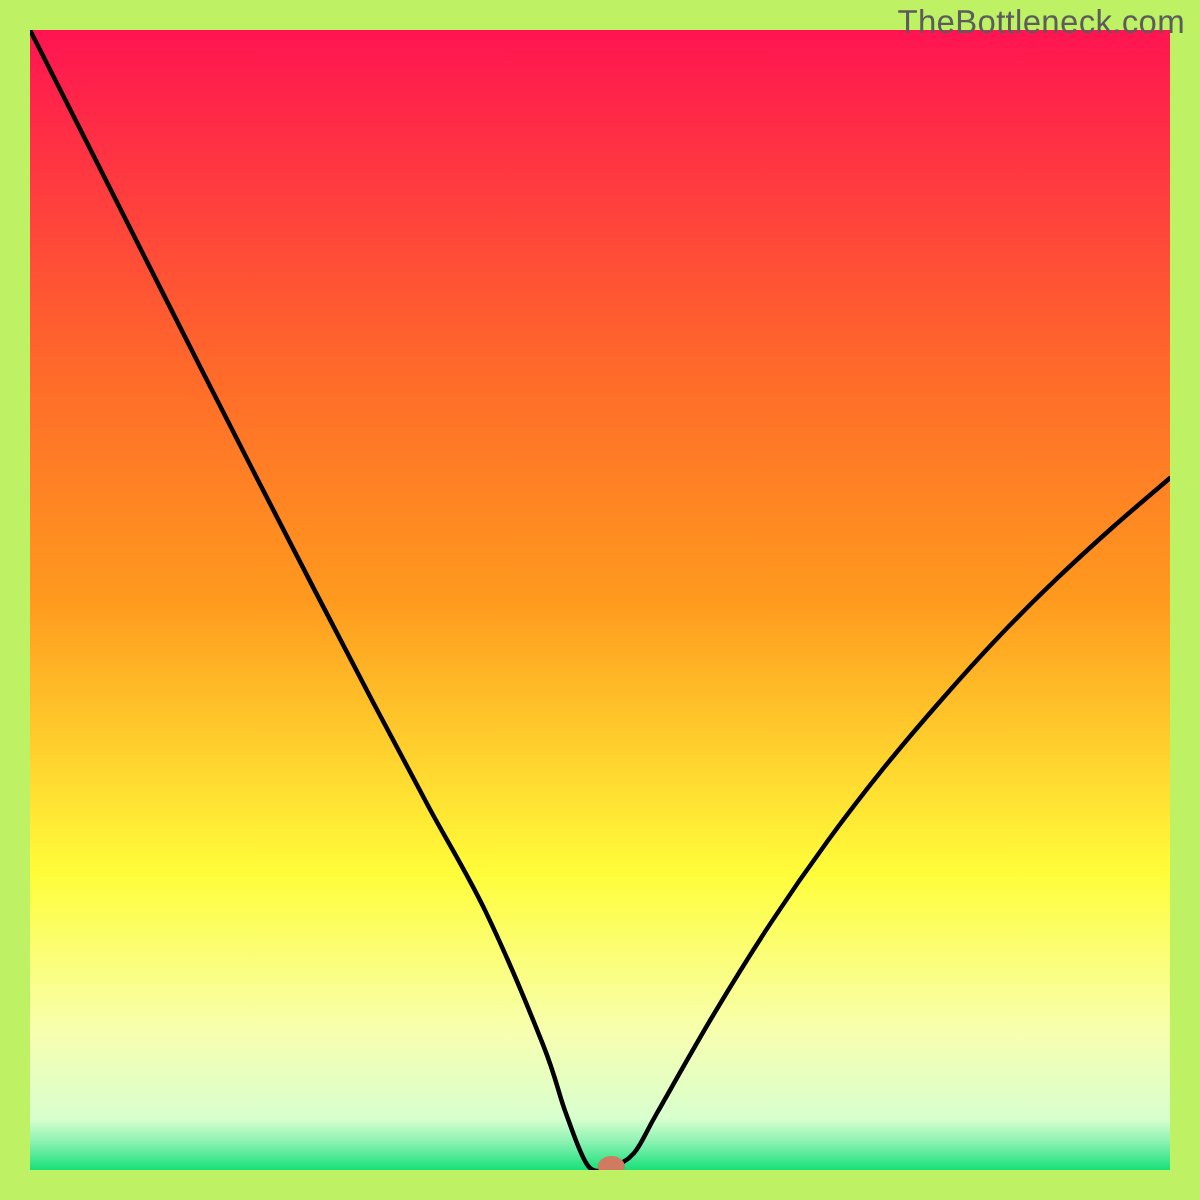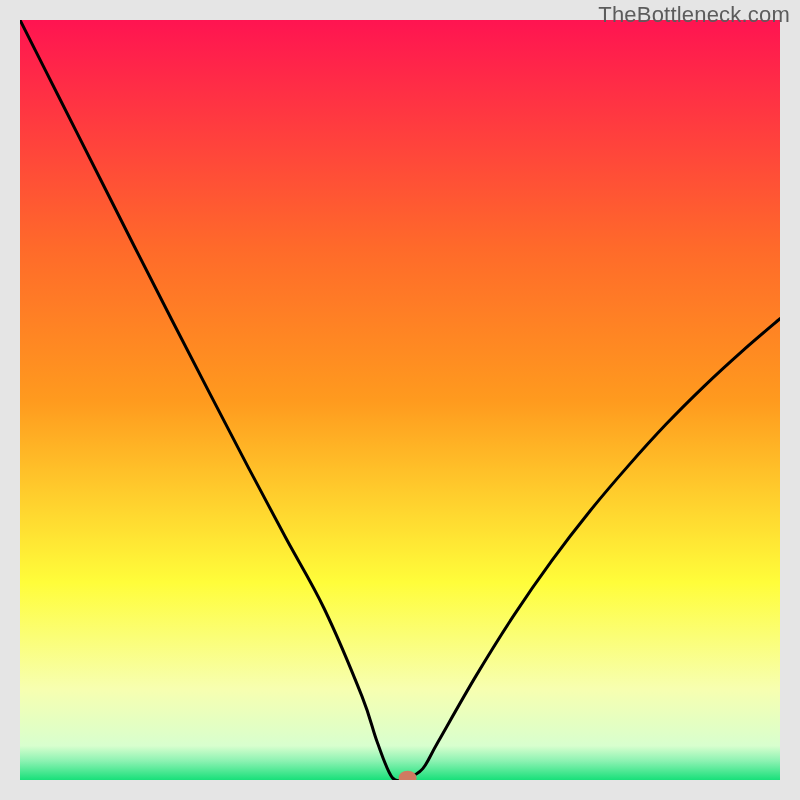--- a/index.html
+++ b/index.html
@@ -8,21 +8,21 @@
     width: 800px;
     height: 800px;
     background: #000;
     font-family: Arial, Helvetica, sans-serif;
     overflow: hidden;
   }
   .frame {
     position: relative;
     width: 800px;
     height: 800px;
-    background: #e5e5e5;
+    background: #bef264;
   }
   .plot {
     position: absolute;
     left: 20px;
     top: 20px;
     width: 760px;
     height: 760px;
   }
   .watermark {
     position: absolute;

